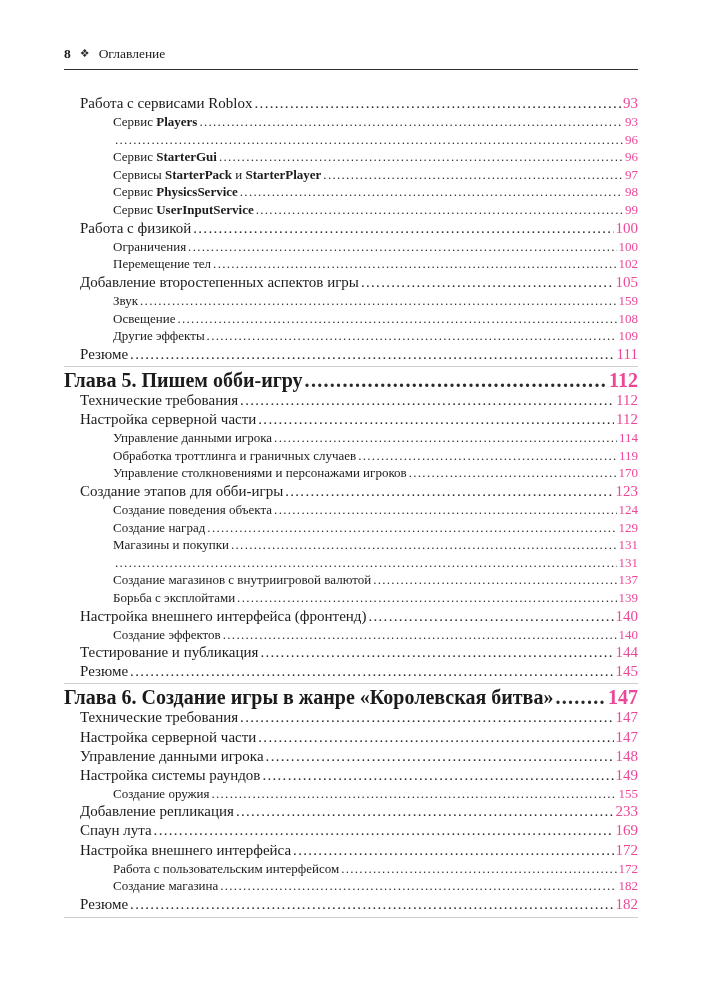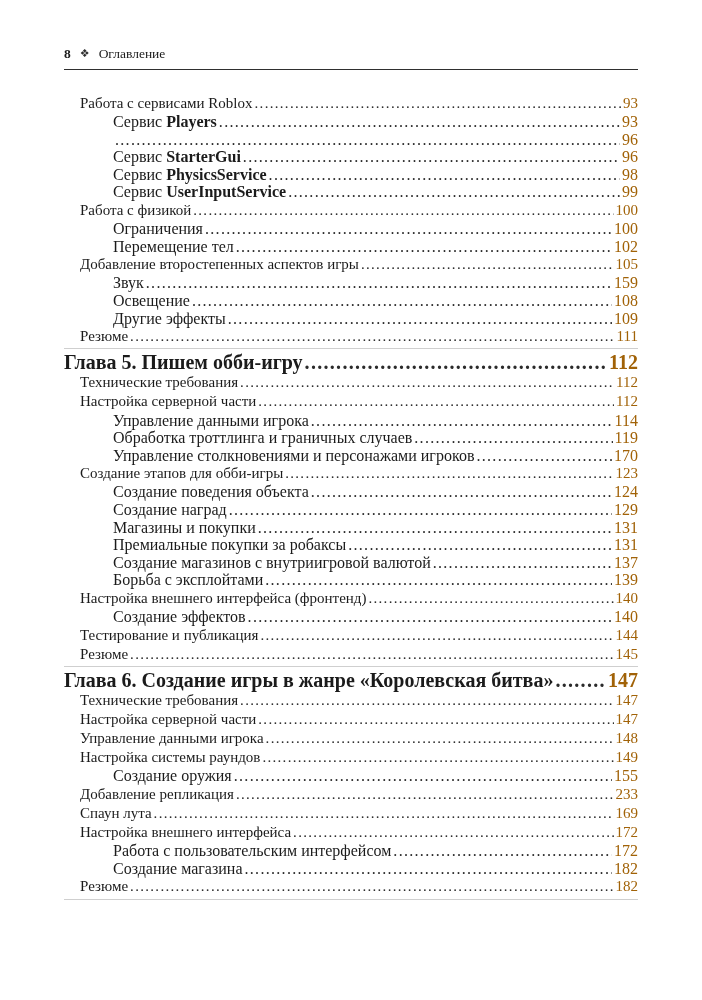--- a/index.html
+++ b/index.html
@@ -29,36 +29,36 @@
   .row .title { white-space: nowrap; }
   .lvl0 {
     font-weight: bold;
     font-size: 20px;
     line-height: 21px;
     border-top: 1px solid #cfcfcf;
     padding-top: 3px;
     margin-top: 2px;
   }
   .lvl1 { font-size: 15px;   line-height: 19.1px; padding-left: 16px; justify-content: center; }
-  .lvl2 { font-size: 16px; line-height: 17.6px; padding-left: 49px; }
+  .lvl2 { font-size: 13px; line-height: 17.6px; padding-left: 49px; }
   .b { font-weight: bold; }
 
   .dots {
     flex: 1;
     overflow: hidden;
     white-space: nowrap;
     margin: 0 2px;
     letter-spacing: 1.3px;
     color: #2b2b2b;
     min-width: 10px;
   }
   .dots::after {
     content: "....................................................................................................................................................................";
   }
-  .pg { color: #a16207; }
+  .pg { color: #ec4899; }
 </style>
 </head>
 <body>
 
 <div class="page">
 
   <div class="hdr">
     <span class="num">8</span>
     <span class="orn">❖</span>
     <span class="ttl">Оглавление</span>
@@ -78,20 +78,25 @@
       <div class="row lvl2">
         <span class="dots"></span>
         <span class="pg">96</span>
       </div>
       <div class="row lvl2">
         <span class="title"><span>Сервис </span><span class="b">StarterGui</span></span>
         <span class="dots"></span>
         <span class="pg">96</span>
       </div>
       <div class="row lvl2">
+        <span class="title"><span>Сервисы </span><span class="b">StarterPack</span><span> и </span><span class="b">StarterPlayer</span></span>
+        <span class="dots"></span>
+        <span class="pg">97</span>
+      </div>
+      <div class="row lvl2">
         <span class="title"><span>Сервис </span><span class="b">PhysicsService</span></span>
         <span class="dots"></span>
         <span class="pg">98</span>
       </div>
       <div class="row lvl2">
         <span class="title"><span>Сервис </span><span class="b">UserInputService</span></span>
         <span class="dots"></span>
         <span class="pg">99</span>
       </div>
       <div class="row lvl1">
@@ -178,21 +183,20 @@
         <span class="title"><span>Создание наград</span></span>
         <span class="dots"></span>
         <span class="pg">129</span>
       </div>
       <div class="row lvl2">
         <span class="title"><span>Магазины и покупки</span></span>
         <span class="dots"></span>
         <span class="pg">131</span>
       </div>
       <div class="row lvl2">
-        <span class="title"><span>Премиальные покупки за робаксы</span></span>
         <span class="dots"></span>
         <span class="pg">131</span>
       </div>
       <div class="row lvl2">
         <span class="title"><span>Создание магазинов с внутриигровой валютой</span></span>
         <span class="dots"></span>
         <span class="pg">137</span>
       </div>
       <div class="row lvl2">
         <span class="title"><span>Борьба с эксплойтами</span></span>

